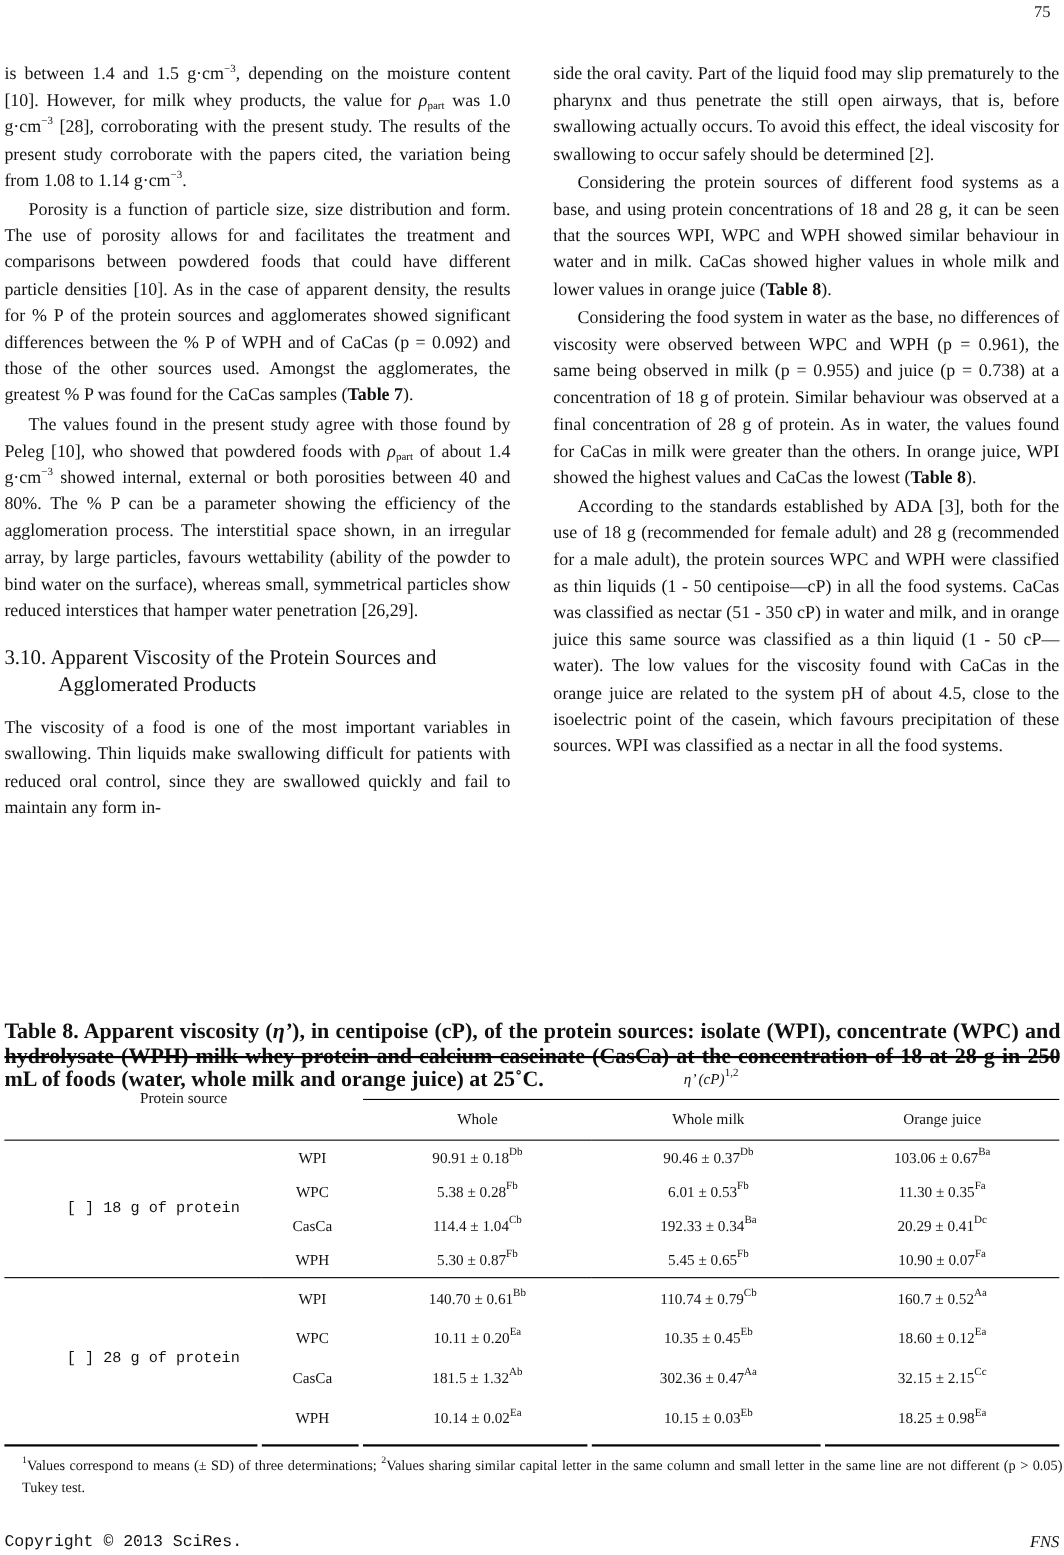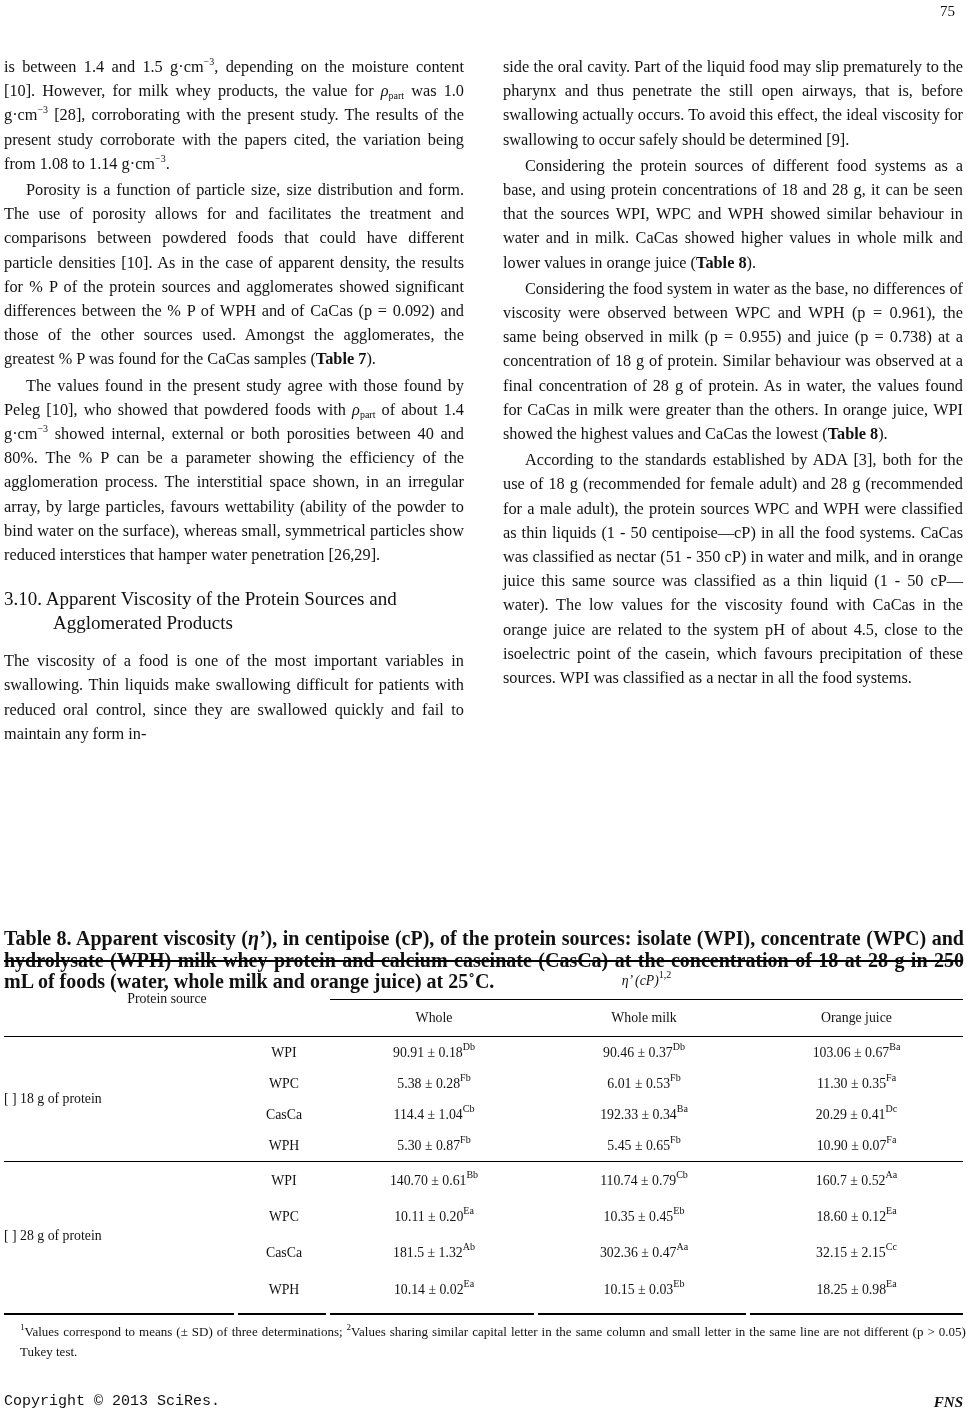--- a/index.html
+++ b/index.html
@@ -38,34 +38,34 @@
     position: absolute; left: 4px; top: 960px; width: 959px;
     border-collapse: separate; border-spacing: 0; font-size: 13.8px; text-align: center;
   }
   table.data td, table.data th { font-weight: normal; padding: 0; }
   .topline { border-top: 2px solid #000; }
   .hdr-eta { height: 37px; vertical-align: middle; }
   .hdr-eta-cell { border-bottom: 1.5px solid #000; font-family: Liberation Serif, serif; }
   .hdr-cols td { height: 36px; border-bottom: 1.5px solid #000; }
   .grp td { height: 31px; }
   .grp-end td { border-bottom: 1.5px solid #000; }
-  .grp-label { text-align: left; padding-right: 20px !important; }
+  .grp-label { text-align: right; padding-right: 20px !important; font-family: Liberation Mono, monospace; }
   .tail-lines { position: absolute; top: 1313px; left: 4px; width: 959px; height: 2px; }
   .tail-lines span { position: absolute; top: 0; height: 1.5px; background: #000; }
   .footnote {
     position: absolute; left: 4px; top: 1322px; width: 960px;
     font-size: 13px; line-height: 20px; text-align: justify; margin-left: 16px;
   }
   .footnote sup { font-size: 9px; vertical-align: 6px; }
   .copyright {
     position: absolute; left: 4px; top: 1392px; font-size: 15px; line-height: 20px; font-family: Liberation Mono, monospace;
   }
   .journal {
     position: absolute; right: 4px; top: 1392px; font-size: 15px; line-height: 20px;
-    font-weight: bold; font-style: italic;
+    font-weight: normal; font-style: italic;
   }
 </style>
 </head>
 <body>
 
 <div class="running-head">
   <span class="pageno">75</span>
 </div>
 
 <div class="col left">
@@ -76,21 +76,21 @@
     <span>Porosity is a function of particle size, size distribution and form. The use of porosity allows for and facilitates the treatment and comparisons between powdered foods that could have different particle densities [10]. As in the case of apparent density, the results for % P of the protein sources and agglomerates showed significant differences between the % P of WPH and of CaCas (p = 0.092) and those of the other sources used. Amongst the agglomerates, the greatest % P was found for the CaCas samples (</span><b>Table 7</b><span>).</span>
   </p>
   <p class="indent">
     <span>The values found in the present study agree with those found by Peleg [10], who showed that powdered foods with </span><span class="rho">ρ</span><sub>part</sub><span> of about 1.4 g·cm</span><sup>−3</sup><span> showed internal, external or both porosities between 40 and 80%. The % P can be a parameter showing the efficiency of the agglomeration process. The interstitial space shown, in an irregular array, by large particles, favours wettability (ability of the powder to bind water on the surface), whereas small, symmetrical particles show reduced interstices that hamper water penetration [26,29].</span>
   </p>
   <h3 class="section">3.10. Apparent Viscosity of the Protein Sources and Agglomerated Products</h3>
   <p>The viscosity of a food is one of the most important variables in swallowing. Thin liquids make swallowing difficult for patients with reduced oral control, since they are swallowed quickly and fail to maintain any form in-</p>
 </div>
 
 <div class="col right">
-  <p>side the oral cavity. Part of the liquid food may slip prematurely to the pharynx and thus penetrate the still open airways, that is, before swallowing actually occurs. To avoid this effect, the ideal viscosity for swallowing to occur safely should be determined [9].</p>
+  <p>side the oral cavity. Part of the liquid food may slip prematurely to the pharynx and thus penetrate the still open airways, that is, before swallowing actually occurs. To avoid this effect, the ideal viscosity for swallowing to occur safely should be determined [2].</p>
   <p class="indent">
     <span>Considering the protein sources of different food systems as a base, and using protein concentrations of 18 and 28 g, it can be seen that the sources WPI, WPC and WPH showed similar behaviour in water and in milk. CaCas showed higher values in whole milk and lower values in orange juice (</span><b>Table 8</b><span>).</span>
   </p>
   <p class="indent">
     <span>Considering the food system in water as the base, no differences of viscosity were observed between WPC and WPH (p = 0.961), the same being observed in milk (p = 0.955) and juice (p = 0.738) at a concentration of 18 g of protein. Similar behaviour was observed at a final concentration of 28 g of protein. As in water, the values found for CaCas in milk were greater than the others. In orange juice, WPI showed the highest values and CaCas the lowest (</span><b>Table 8</b><span>).</span>
   </p>
   <p class="indent">According to the standards established by ADA [3], both for the use of 18 g (recommended for female adult) and 28 g (recommended for a male adult), the protein sources WPC and WPH were classified as thin liquids (1 - 50 centipoise—cP) in all the food systems. CaCas was classified as nectar (51 - 350 cP) in water and milk, and in orange juice this same source was classified as a thin liquid (1 - 50 cP—water). The low values for the viscosity found with CaCas in the orange juice are related to the system pH of about 4.5, close to the isoelectric point of the casein, which favours precipitation of these sources. WPI was classified as a nectar in all the food systems.</p>
 </div>
 
 <div class="caption">

